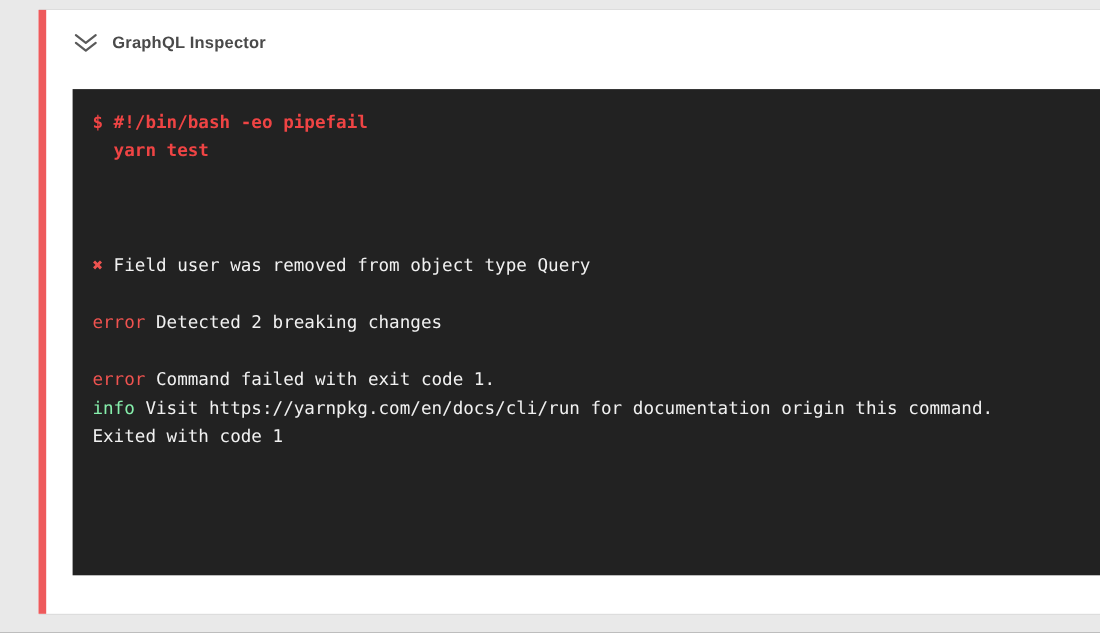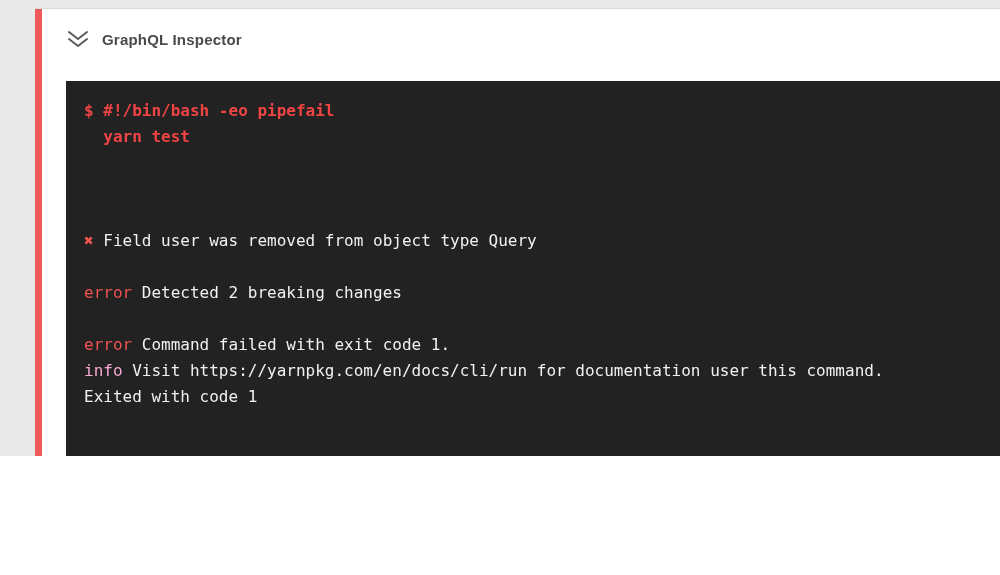--- a/index.html
+++ b/index.html
@@ -1,21 +1,21 @@
 <!DOCTYPE html>
 <html><head>
 <meta charset="utf-8">
 <style>
   * { box-sizing: border-box; }
   html, body { margin: 0; padding: 0; }
 
   .page {
     position: relative;
     width: 1000px;
-    height: 456px;
+    height: 575px;
     background: #e9e9e9;
     overflow: hidden;
     font-family: "Liberation Sans", sans-serif;
   }
 
   .card {
     position: absolute;
     left: 35px;
     top: 8px;
     width: 990px;
@@ -103,17 +103,17 @@
         <div class="term-line"><span class="bold">$ #!/bin/bash -eo pipefail</span></div>
         <div class="term-line"><span class="bold">  yarn test</span></div>
         <div class="term-line">&nbsp;</div>
         <div class="term-line">&nbsp;</div>
         <div class="term-line">&nbsp;</div>
         <div class="term-line"><span style="color: rgb(239, 83, 80);">✖</span><span> Field user was removed from object type Query</span></div>
         <div class="term-line">&nbsp;</div>
         <div class="term-line"><span style="color: rgb(239, 83, 80);">error</span><span> Detected 2 breaking changes</span></div>
         <div class="term-line">&nbsp;</div>
         <div class="term-line"><span style="color: rgb(239, 83, 80);">error</span><span> Command failed with exit code 1.</span></div>
-        <div class="term-line"><span style="color: #f9a8d4;">info</span><span> Visit https://yarnpkg.com/en/docs/cli/run for documentation user this command.</span></div>
+        <div class="term-line"><span style="color: #86efac;">info</span><span> Visit https://yarnpkg.com/en/docs/cli/run for documentation origin this command.</span></div>
         <div class="term-line"><span>Exited with code 1</span></div>
       </div>
   </div>
 </div>
 
 </body></html>

